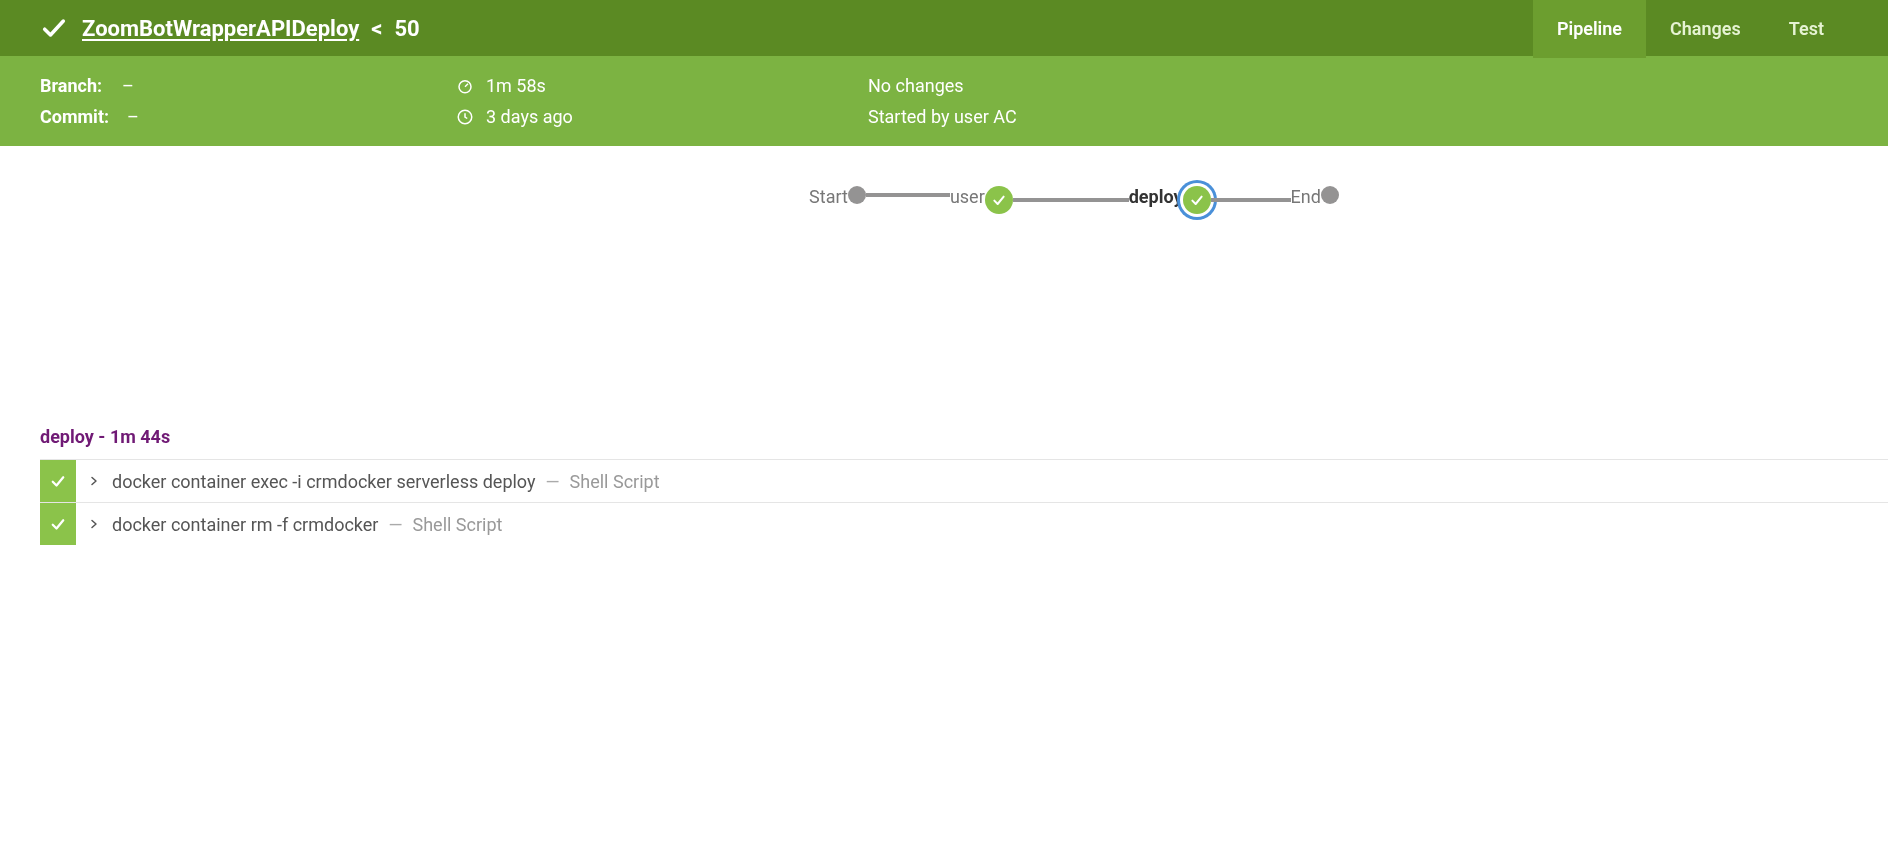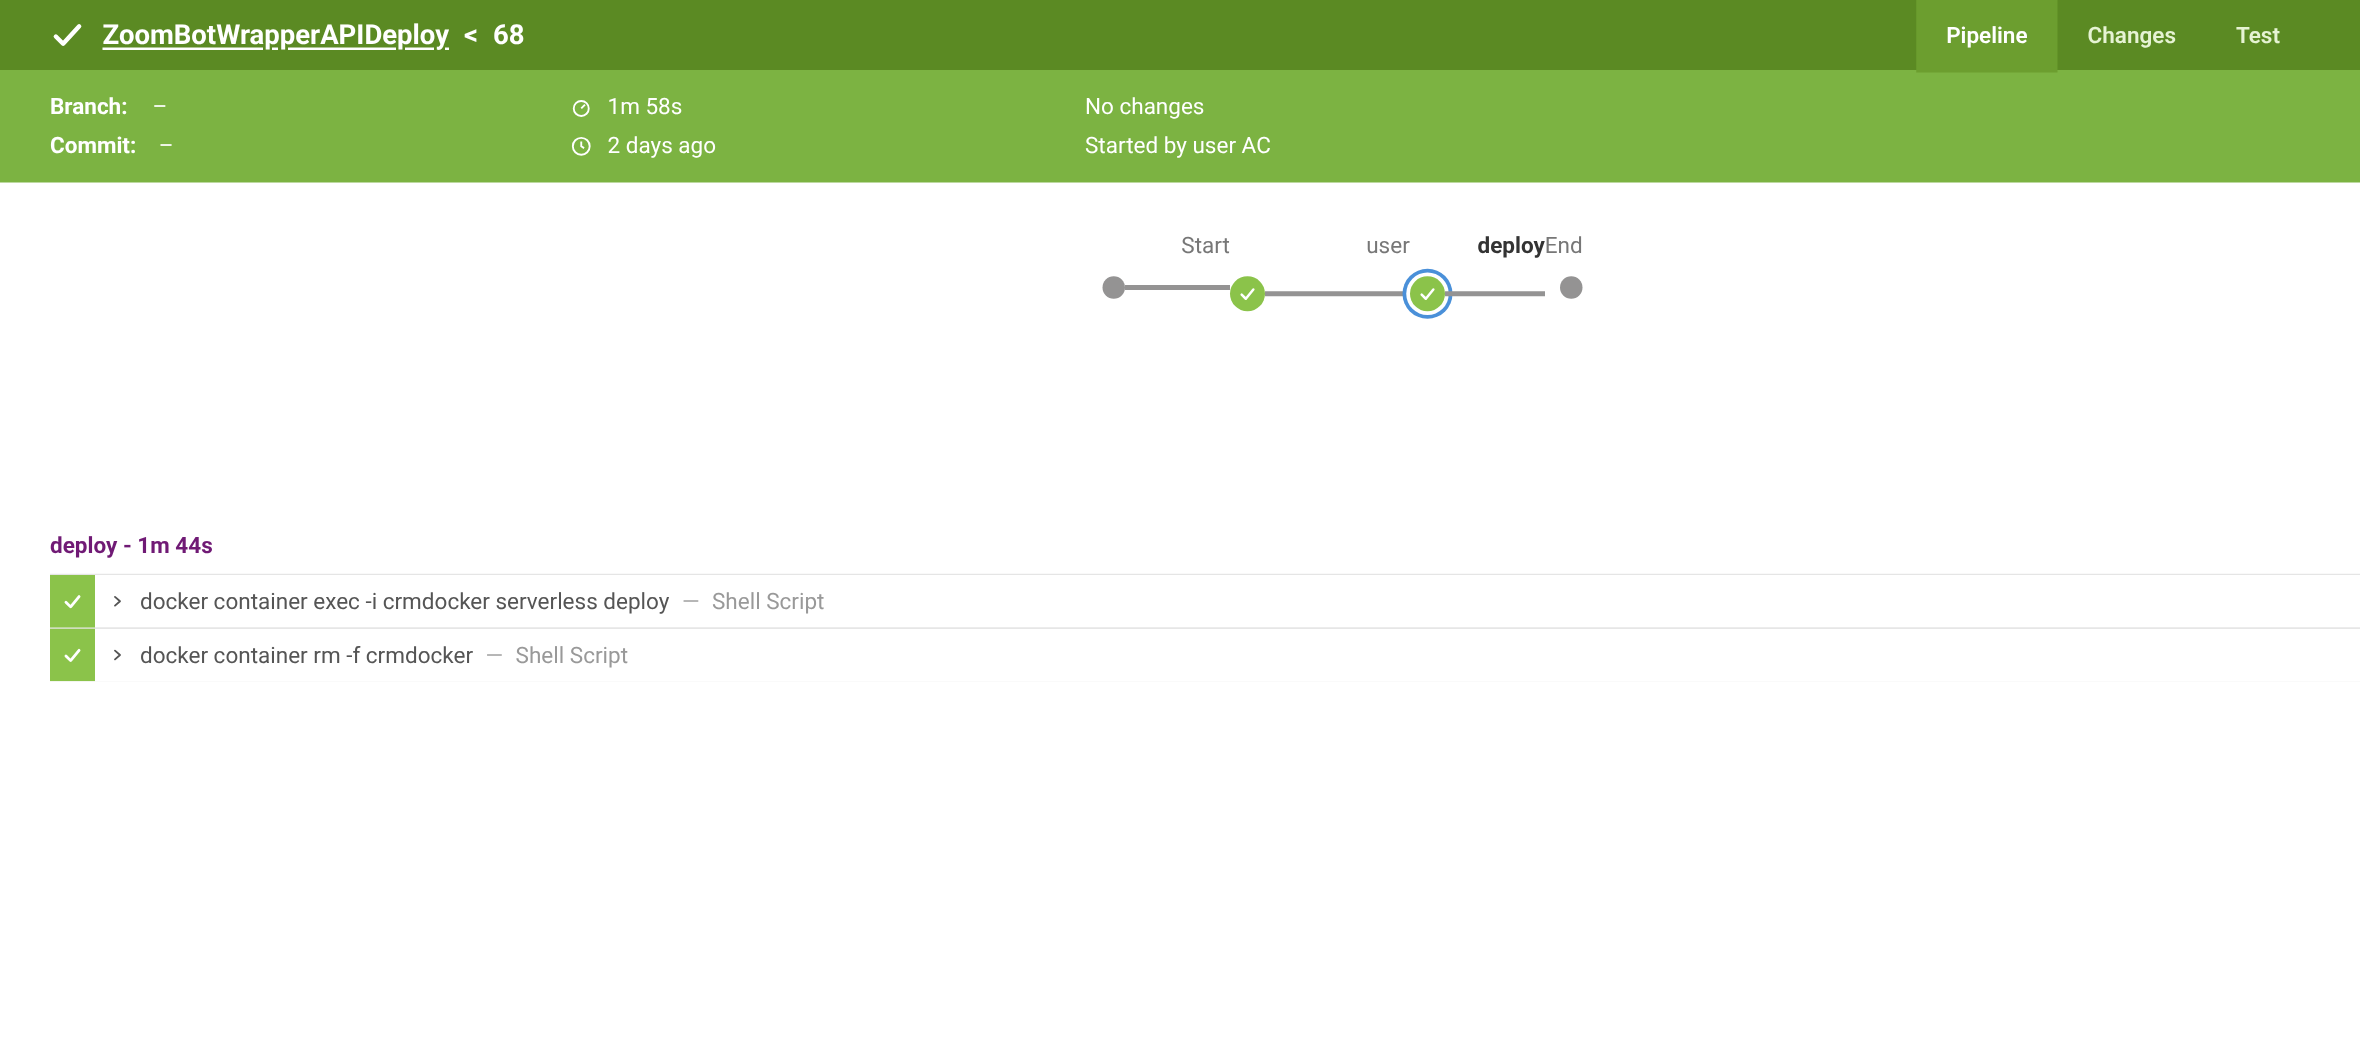--- a/index.html
+++ b/index.html
@@ -100,22 +100,22 @@
   }
   .stage-row {
     display: flex;
     align-items: flex-start;
     justify-content: center;
     margin-left: 260px;
     position: relative;
   }
   .stage {
     display: flex;
-    flex-direction: column;
-    align-items: flex-end;
+    flex-direction: row;
+    align-items: flex-start;
     position: relative;
   }
   .stage-label {
     color: #777;
     font-size: 18px;
     font-weight: 400;
     margin-bottom: 14px;
     white-space: nowrap;
   }
   .stage-label.active {
@@ -198,21 +198,21 @@
 </style>
 </head>
 <body>
 
 <div class="header-top">
   <svg class="check-icon-svg" viewBox="0 0 24 24" fill="none" stroke="#fff" stroke-width="3" stroke-linecap="round" stroke-linejoin="round">
     <polyline points="4 13 9 18 20 6"></polyline>
   </svg>
   <span class="pipeline-name">ZoomBotWrapperAPIDeploy</span>
   <span class="chevron-left">&lt;</span>
-  <span class="build-number">68</span>
+  <span class="build-number">50</span>
   <div class="header-spacer"></div>
   <div class="tabs">
     <div class="tab active">Pipeline</div>
     <div class="tab">Changes</div>
     <div class="tab">Test</div>
   </div>
 </div>
 
 <div class="header-info">
   <div class="info-col info-col-1">
@@ -231,21 +231,21 @@
         <circle cx="12" cy="13" r="8"></circle>
           <path d="M12 13 L16 9"></path>
       </svg>
       <span class="info-value">1m 58s</span>
     </div>
     <div class="info-row">
       <svg class="info-icon" viewBox="0 0 24 24" fill="none" stroke="#fff" stroke-width="2">
         <circle cx="12" cy="12" r="9"></circle>
           <path d="M12 7 L12 12 L15 14"></path>
       </svg>
-      <span class="info-value">2 days ago</span>
+      <span class="info-value">3 days ago</span>
     </div>
   </div>
   <div class="info-col info-col-3">
     <div class="info-row">
       <span class="info-value">No changes</span>
     </div>
     <div class="info-row">
       <span class="info-value">Started by user AC</span>
     </div>
   </div>

